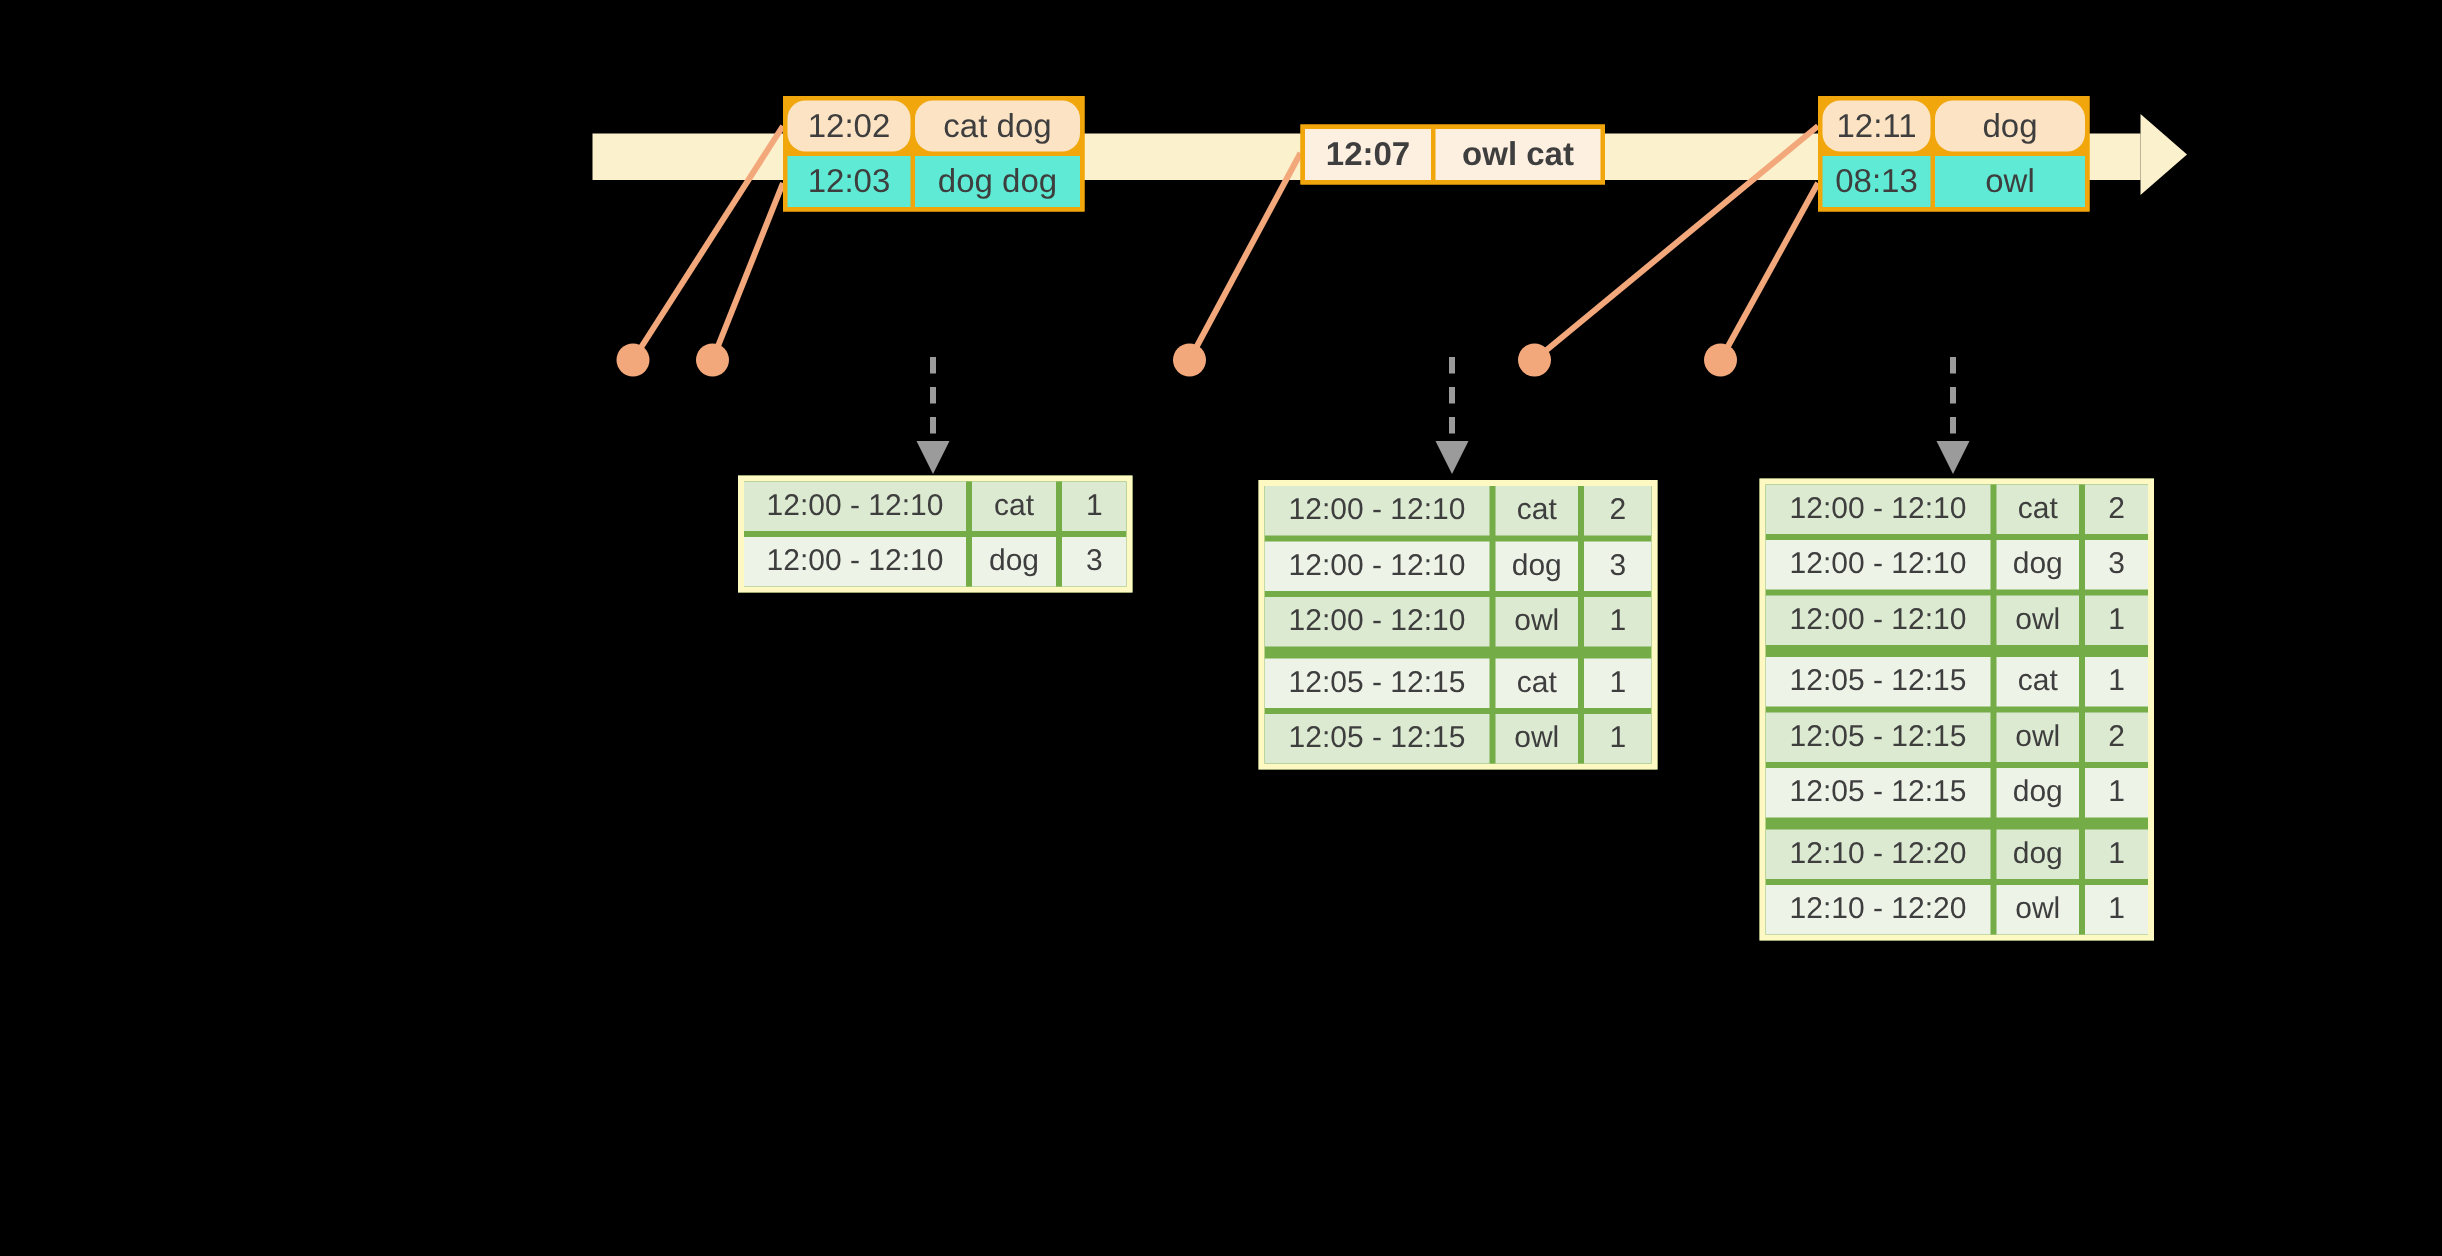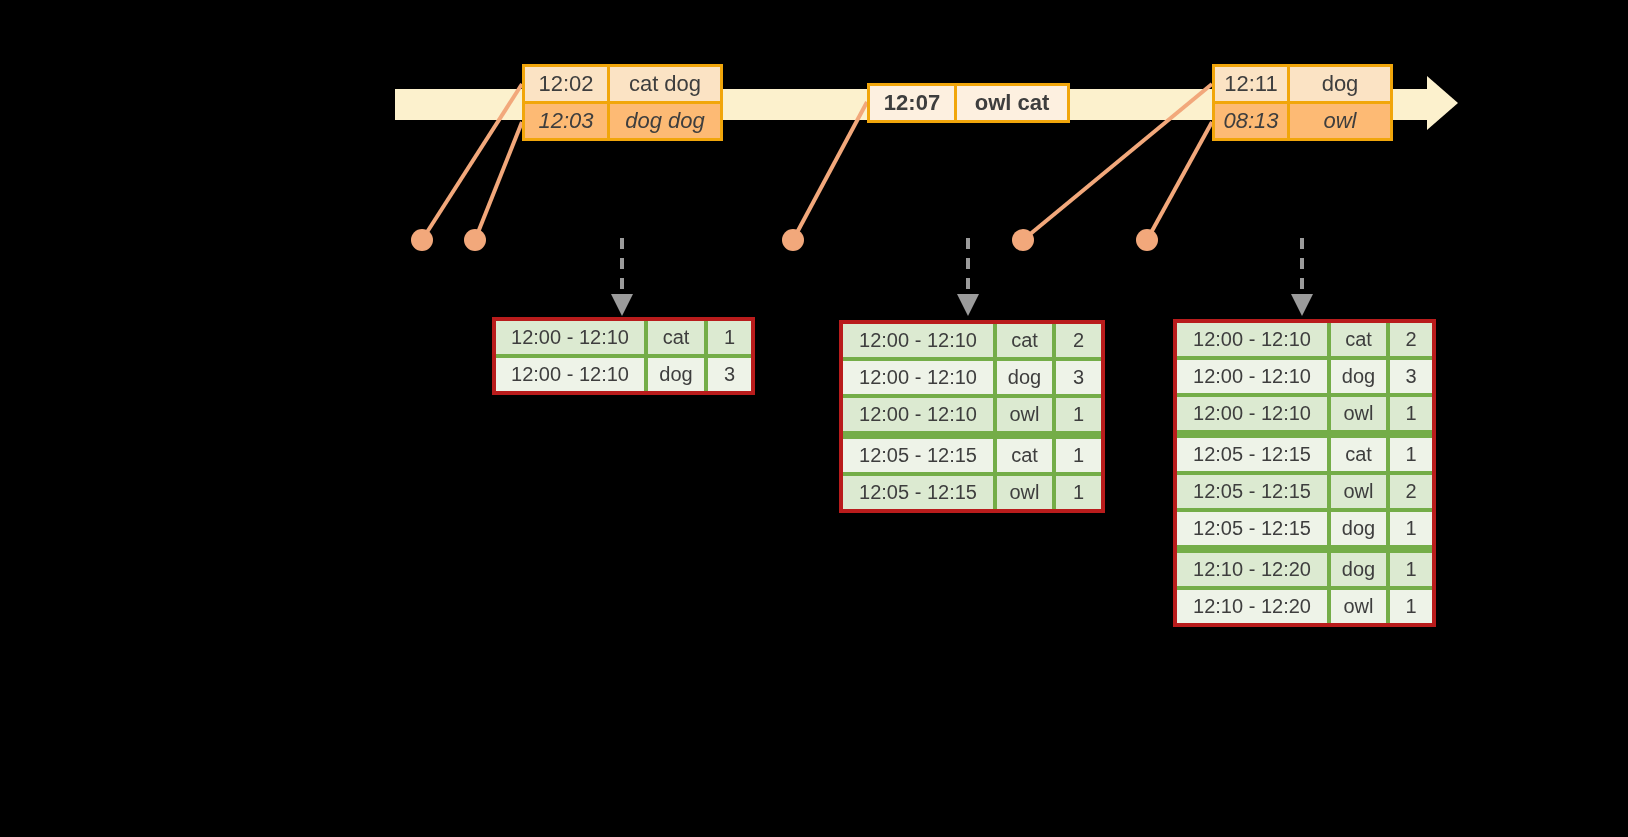--- a/index.html
+++ b/index.html
@@ -19,34 +19,34 @@
     gap: 3px;
     background: #f1a60b;
     border: 3px solid #f1a60b;
     z-index: 2;
   }
   .etable .cell {
     height: 34px;
     display: flex; align-items: center; justify-content: center;
     font-size: 22px; color: #3e3e3e;
   }
-  .e-dark  { background: #fbe3c4; }
-  .e-light { background: #fdba74; font-style: italic; }
+  .e-dark  { background: #fbe3c4; border-radius: 12px; }
+  .e-light { background: #5eead4; }
   .e-mid   { background: #fdf0e0; font-weight: bold; }
   #etable1 { left: 522px; top: 64px;  grid-template-columns: 82px 110px; }
   #etable2 { left: 867px; top: 83px;  grid-template-columns: 84px 110px; }
   #etable3 { left: 1212px; top: 64px; grid-template-columns: 72px 100px; text-align: right; }
 
   
   .rtable {
     position: absolute;
     display: flex; flex-direction: column;
     gap: 4px;
     background: #74ad48;
-    border: 4px solid #b91c1c;
+    border: 4px solid #fef9c3;
     z-index: 2;
     justify-content: flex-end;
   }
   .rrow {
     display: grid; gap: 4px;
     background: #74ad48;
   }
   .rrow.gsep { margin-top: 4px; }
   .rtable .cell {
     height: 33px;

